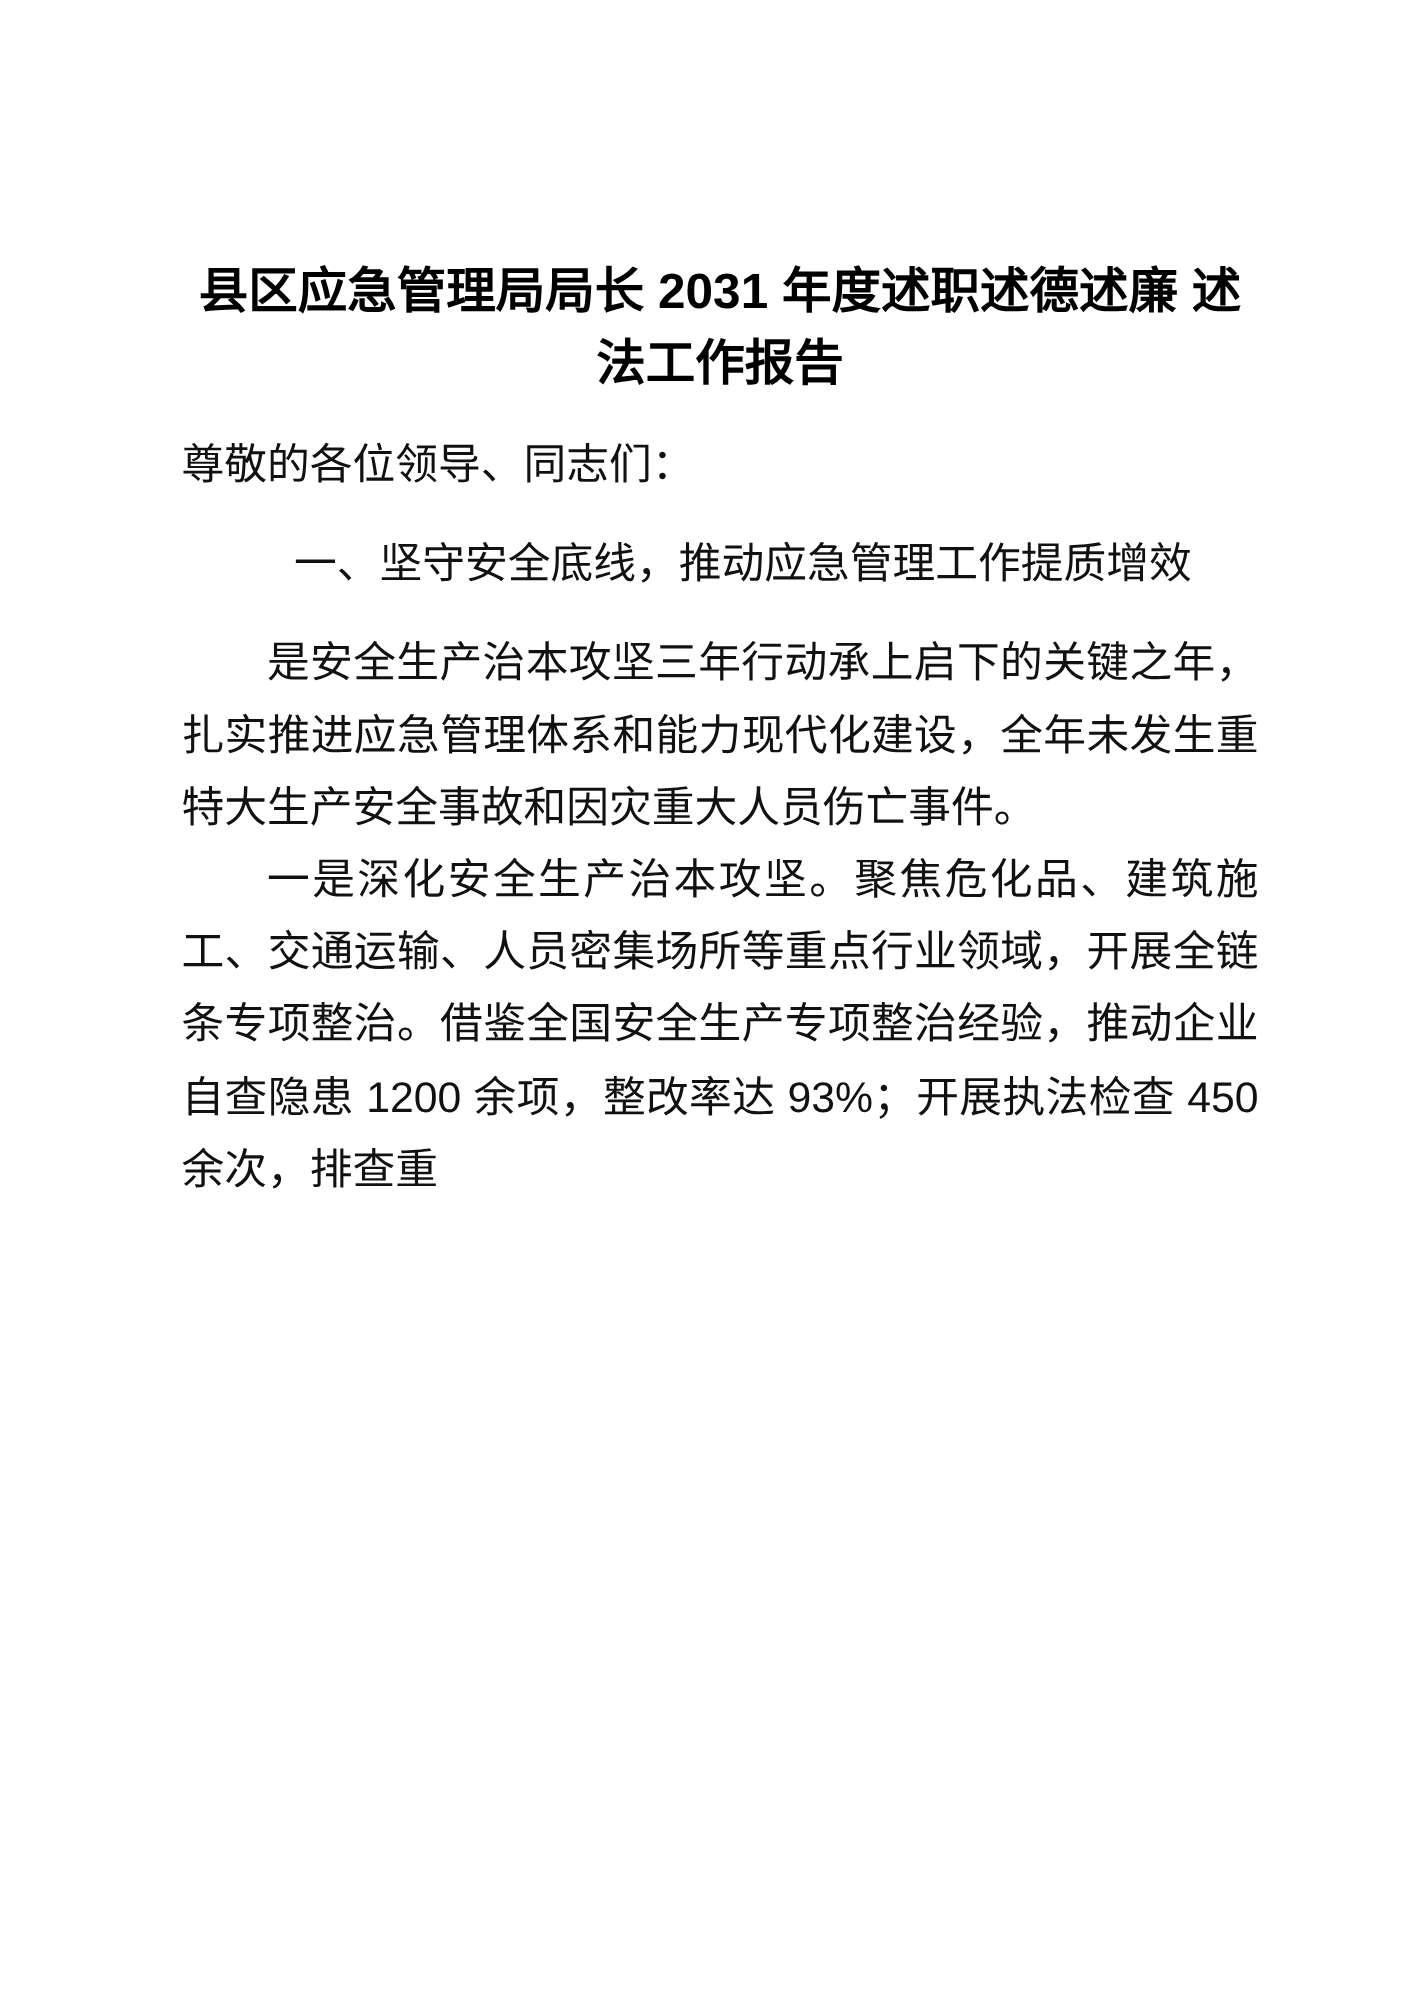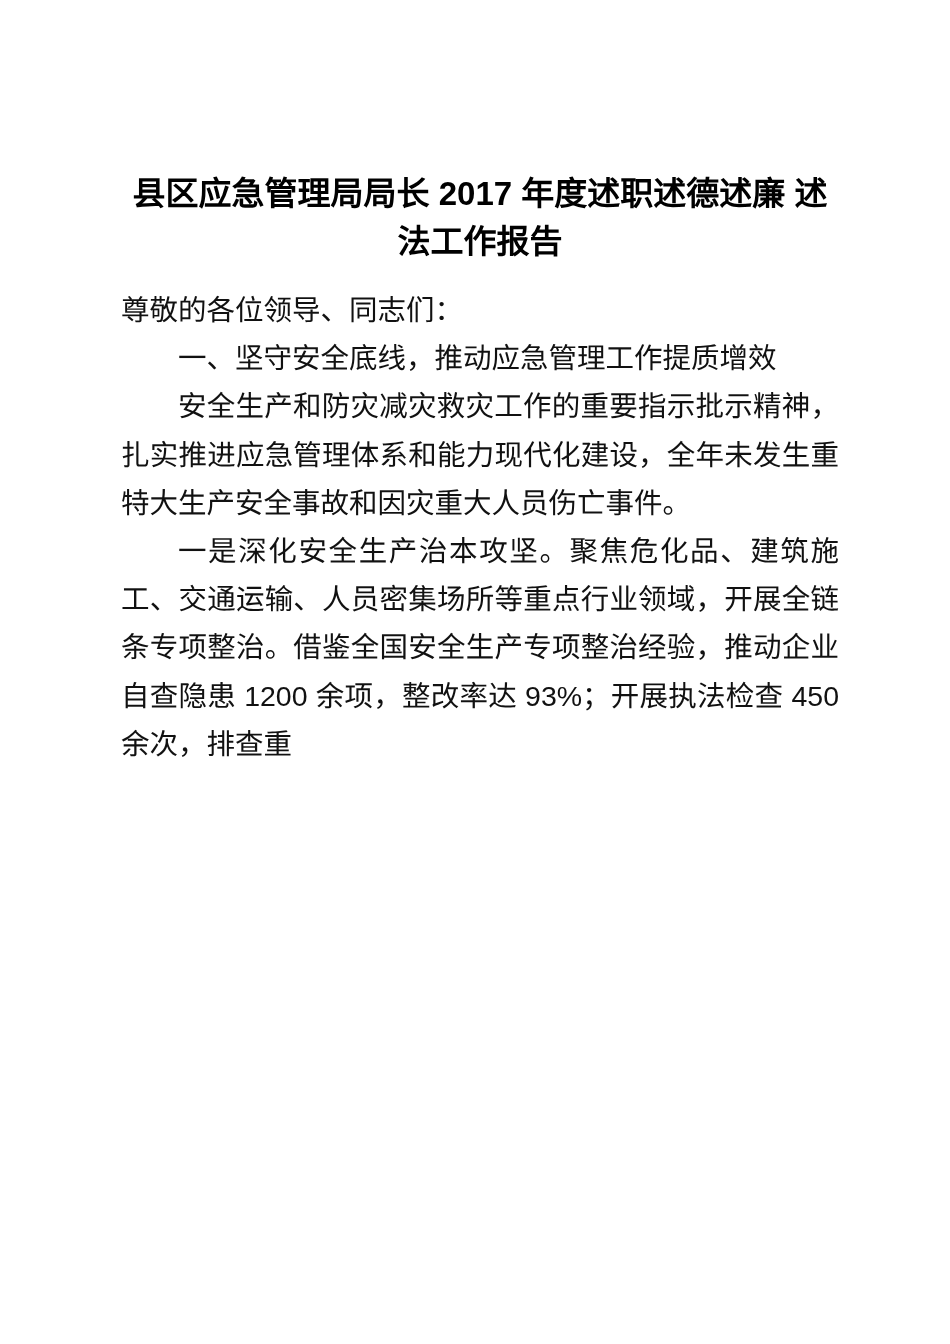--- a/index.html
+++ b/index.html
@@ -49,40 +49,40 @@
   .para.indent {
     text-indent: 2em;
   }
   .para.no-indent {
     text-indent: 0;
   }
   .section-heading {
     font-size: 28.5px;
     font-weight: 400;
     line-height: 48.2px;
-    margin: 0;
+    margin: 18px;
     text-indent: 2em;
     word-break: break-all;
     color: #111111;
   }
 </style>
 </head>
 <body>
 
 <div class="page">
   <div class="doc-body">
 
     <h1 class="doc-title">
-      <span>县区应急管理局局长 2017 年度述职述德述廉</span>
+      <span>县区应急管理局局长 2031 年度述职述德述廉</span>
       <span>述法工作报告</span>
     </h1>
 
     <p class="para no-indent">尊敬的各位领导、同志们：</p>
 
 
     <p class="section-heading">一、坚守安全底线，推动应急管理工作提质增效</p>
 
-    <p class="para indent">安全生产和防灾减灾救灾工作的重要指示批示精神，扎实推进应急管理体系和能力现代化建设，全年未发生重特大生产安全事故和因灾重大人员伤亡事件。</p>
+    <p class="para indent">是安全生产治本攻坚三年行动承上启下的关键之年，扎实推进应急管理体系和能力现代化建设，全年未发生重特大生产安全事故和因灾重大人员伤亡事件。</p>
 
     <p class="para indent">一是深化安全生产治本攻坚。聚焦危化品、建筑施工、交通运输、人员密集场所等重点行业领域，开展全链条专项整治。借鉴全国安全生产专项整治经验，推动企业自查隐患 1200 余项，整改率达 93%；开展执法检查 450 余次，排查重</p>
 
   </div>
 </div>
 
 </body></html>

